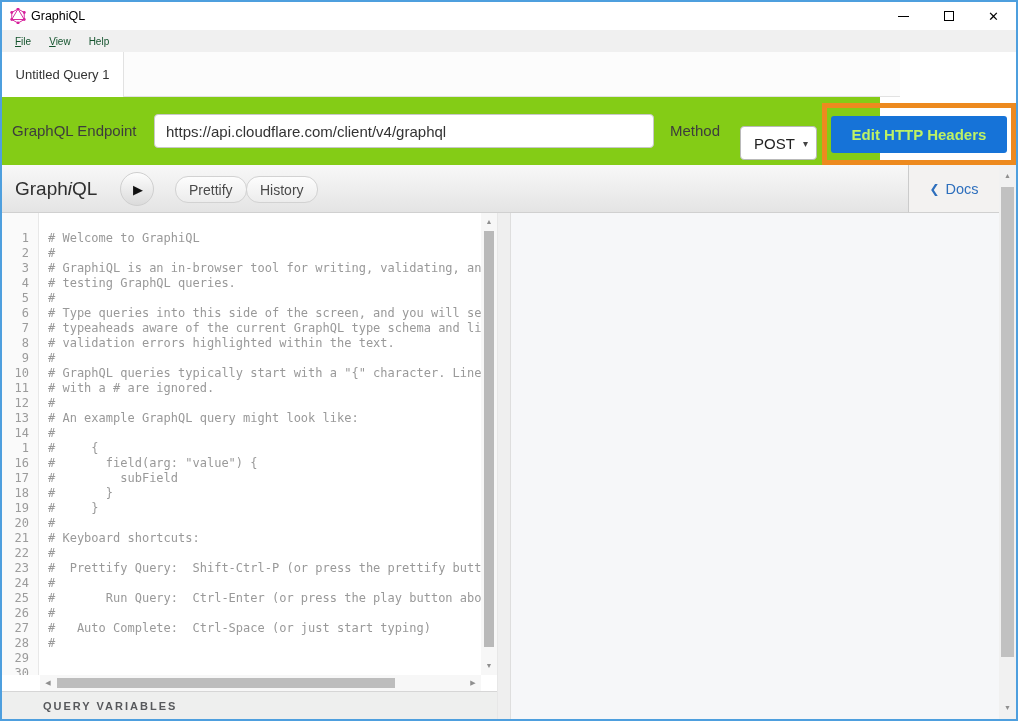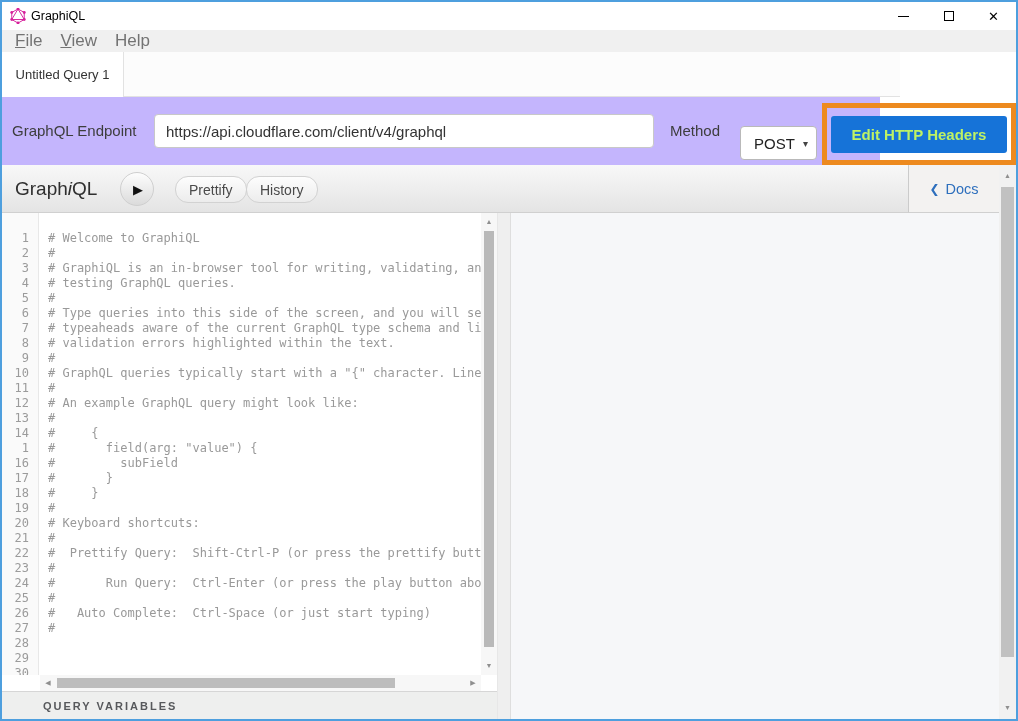--- a/index.html
+++ b/index.html
@@ -12,30 +12,30 @@
   .app-icon { left:8px; top:6px; width:16px; height:16px; }
   .win-title { left:29px; top:0; height:28px; line-height:28px; font-size:12.5px; color:#000; }
   .ctl { top:0; width:45px; height:28px; display:flex; align-items:center; justify-content:center; cursor:default; }
   .ctl-min { right:90px; } .ctl-max { right:45px; } .ctl-close { right:0; }
   .glyph-min { width:11px; height:1px; background:#000; }
   .glyph-max { width:10px; height:10px; border:1px solid #000; }
   .glyph-close { font-size:13px; color:#000; line-height:1; }
 
   
   .menubar { left:0; top:28px; width:1014px; height:22px; background:#f0f0f0; display:flex; align-items:center; padding-left:7px; }
-  .menu-item { font-size:17px; color:#737373; padding:2px 6px; margin-right:6px; }
+  .menu-item { font-size:10px; color:#14532d; padding:2px 6px; margin-right:6px; }
   .menu-item.u::first-letter { text-decoration:underline; }
 
   
   .tabstrip { left:0; top:50px; width:898px; height:45px; background:#fcfcfc; }
   .tabstrip-border { position:absolute; left:122px; right:0; bottom:0; height:1px; background:#e2e2e2; }
   .tab { position:absolute; left:0; top:0; width:122px; height:45px; background:#fff; border-right:1px solid #e2e2e2; display:flex; align-items:center; justify-content:center; font-size:13px; color:#333; }
 
   
-  .endpoint-row { left:0; top:95px; width:878px; height:68px; background:#c4b5fd; }
+  .endpoint-row { left:0; top:95px; width:878px; height:68px; background:#84cc16; }
   .ep-label { position:absolute; top:0; height:68px; line-height:68px; font-size:15px; color:#3d3d3d; }
   .ep-label-1 { left:10px; } .ep-label-2 { left:668px; }
   .ep-input { position:absolute; left:152px; top:17px; width:500px; height:34px; border:1px solid #c8c8c8; border-radius:4px; padding:4px 11px; font-size:15px; color:#333; font-family:"Liberation Sans","DejaVu Sans",sans-serif; outline:none; background:#fff; }
   .method-select { position:absolute; left:738px; top:17px; width:77px; height:34px; border:1px solid #b9b9b9; border-radius:4px; background:#fff; display:flex; align-items:center; cursor:default;margin-top:12px; }
   .method-value { font-size:15px; color:#222; padding-left:13px; flex:1; }
   .caret-down { font-size:10px; color:#444; padding-right:8px; }
 
   
   .headers-highlight { left:820px; top:101px; width:194px; height:62px; border:5px solid #ED8A1F; background:transparent; display:flex; align-items:center; justify-content:center; z-index:30; }
   .headers-btn { width:176px; height:37px; background:#1673D8; border:none; border-radius:3px; color:#bef264; font-size:15px; font-weight:600; font-family:"Liberation Sans","DejaVu Sans",sans-serif; cursor:pointer; }
@@ -194,20 +194,21 @@
         <div class="cl"># Welcome to GraphiQL</div>
         <div class="cl">#</div>
         <div class="cl"># GraphiQL is an in-browser tool for writing, validating, and</div>
         <div class="cl"># testing GraphQL queries.</div>
         <div class="cl">#</div>
         <div class="cl"># Type queries into this side of the screen, and you will see intelligent</div>
         <div class="cl"># typeaheads aware of the current GraphQL type schema and live syntax and</div>
         <div class="cl"># validation errors highlighted within the text.</div>
         <div class="cl">#</div>
         <div class="cl"># GraphQL queries typically start with a "{" character. Lines that starts</div>
+        <div class="cl"># with a # are ignored.</div>
         <div class="cl">#</div>
         <div class="cl"># An example GraphQL query might look like:</div>
         <div class="cl">#</div>
         <div class="cl">#     {</div>
         <div class="cl">#       field(arg: "value") {</div>
         <div class="cl">#         subField</div>
         <div class="cl">#       }</div>
         <div class="cl">#     }</div>
         <div class="cl">#</div>
         <div class="cl"># Keyboard shortcuts:</div>

